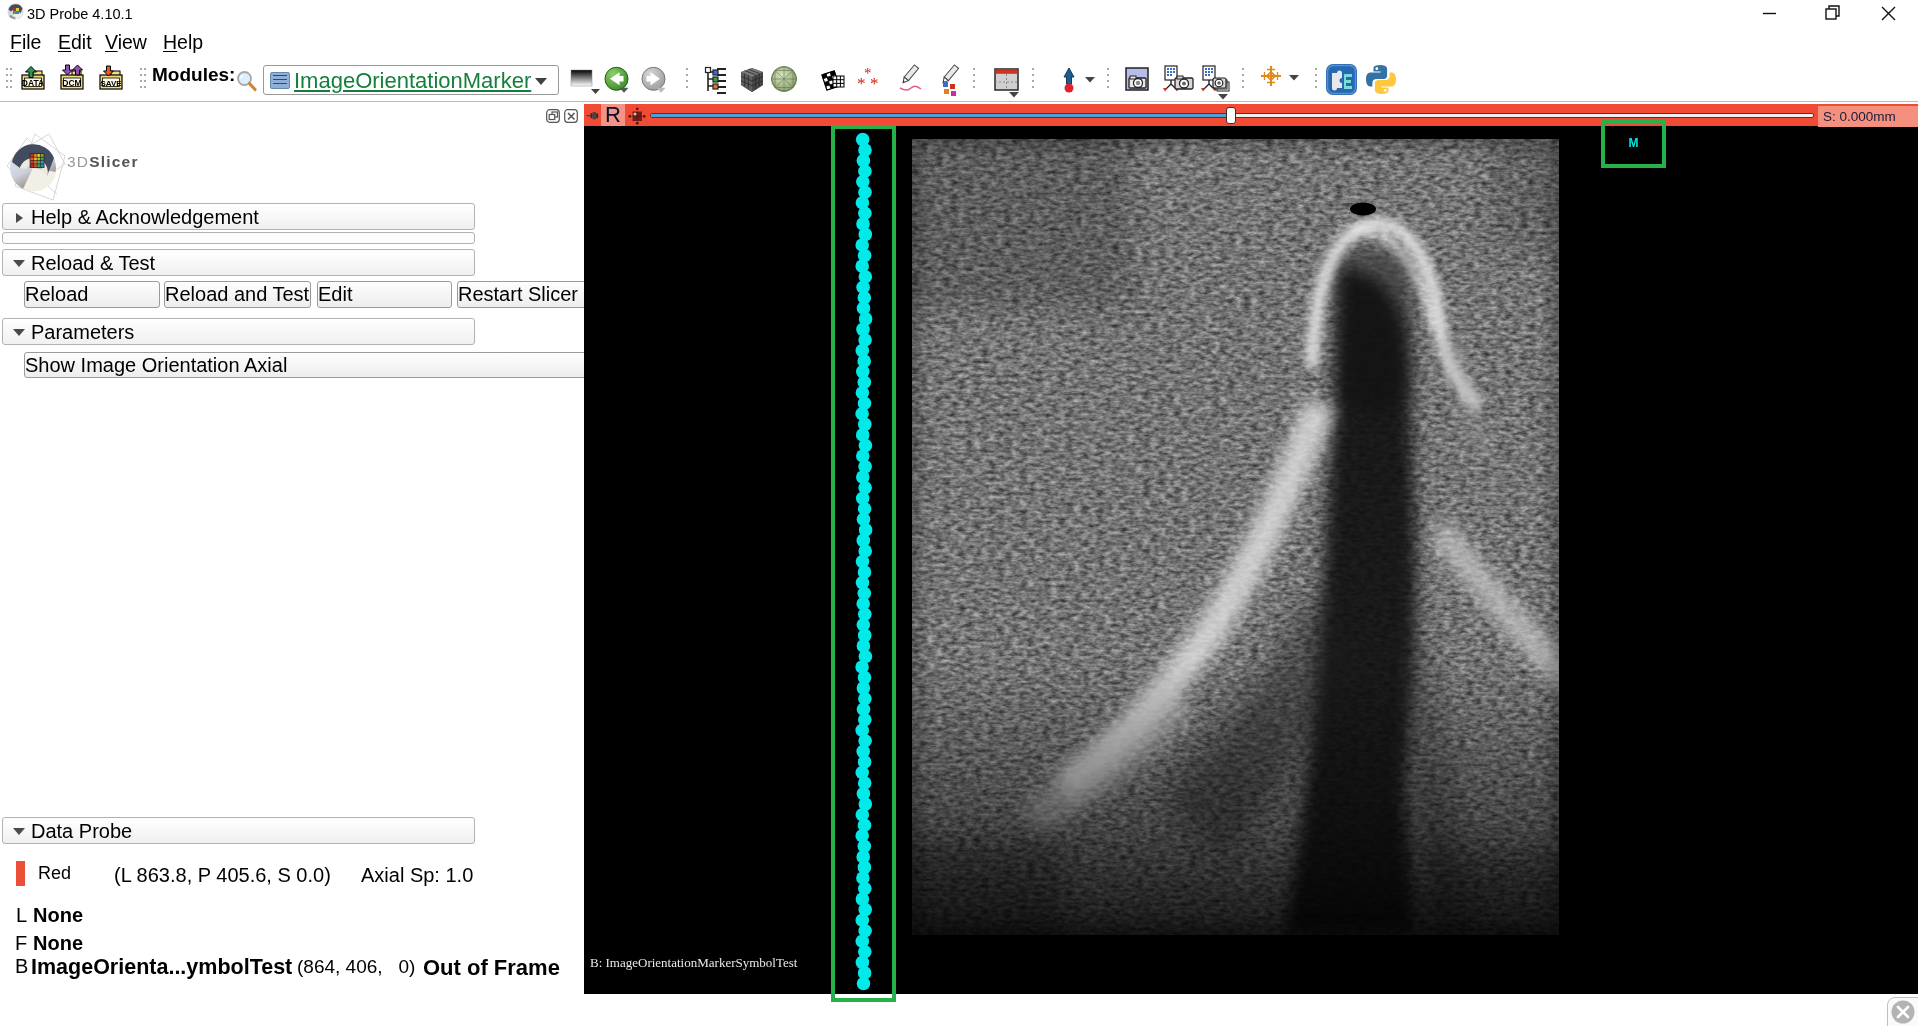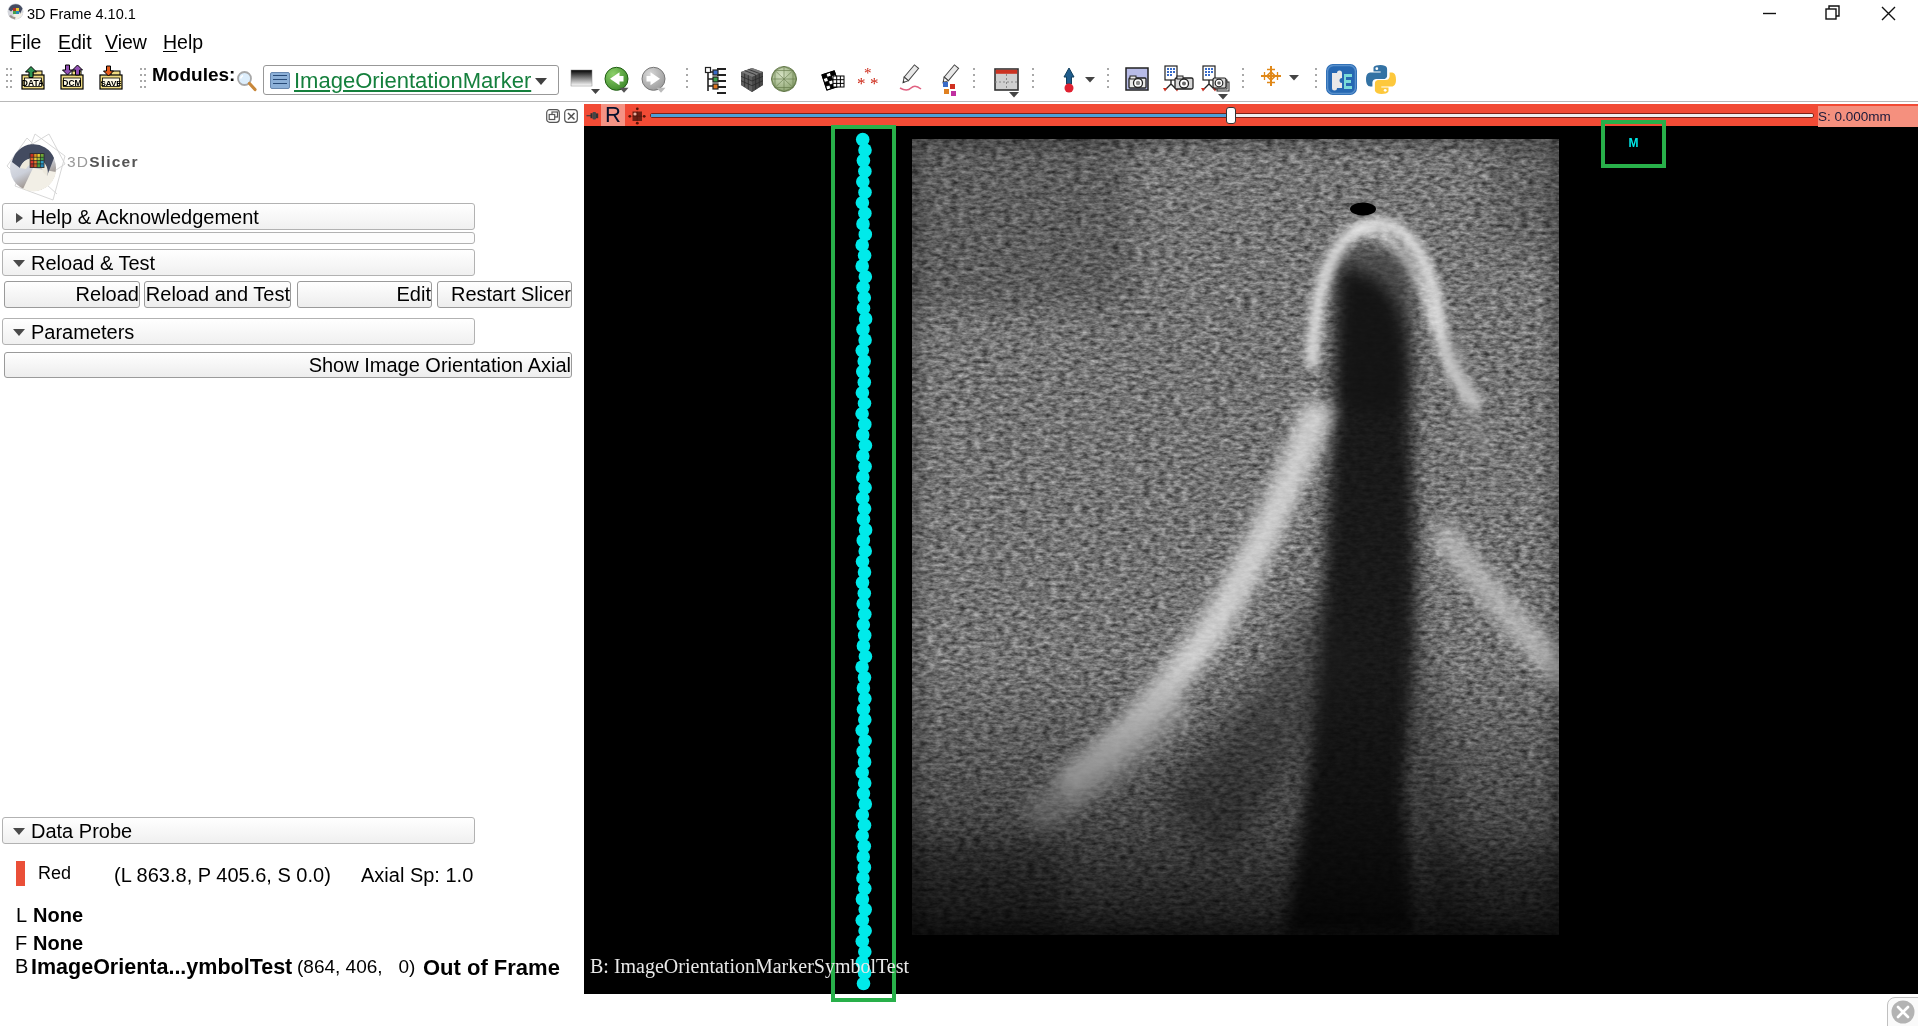--- a/index.html
+++ b/index.html
@@ -19,52 +19,52 @@
 #modules-label { position:absolute; left:152px; top:7px; font-size:19px; color:#000;font-weight:bold; }
 #modcombo { position:absolute; left:263px; top:8px; width:296px; height:30px; border:1px solid #989898; border-radius:3px; background:#fff; }
 #modcombo .ctext { position:absolute; left:30px; top:2px; font-size:22px; color:#15803d;text-decoration:underline; }
 #modcombo .carrow { position:absolute; right:11px; top:12px; width:0; height:0; border-left:6.5px solid transparent; border-right:6.5px solid transparent; border-top:7px solid #404040; }
 #modcombo .cicon { position:absolute; left:6px; top:6px; width:20px; height:17px; background:#8cb0d8; border-radius:2px; border:1px solid #6888b0; background-image:repeating-linear-gradient(#274a77 0 1.5px, transparent 1.5px 4px); background-size:80% 80%; background-position:50% 50%; background-repeat:no-repeat; }
 #leftpanel { position:absolute; left:0; top:103px; width:584px; height:923px; background:#fff; }
 .hdrbox { position:absolute; left:2px; width:473px; border:1px solid #b2b2b2; border-radius:3px; background:linear-gradient(#ffffff,#f0f0f0); }
 .hdrbox .txt { position:absolute; left:28px; font-size:20px; color:#000; }
 .tri-r { position:absolute; left:13px; width:0; height:0; border-top:5px solid transparent; border-bottom:5px solid transparent; border-left:7px solid #4a4a4a; }
 .tri-d { position:absolute; left:10px; width:0; height:0; border-left:6px solid transparent; border-right:6px solid transparent; border-top:7px solid #4a4a4a; }
-.btn { position:absolute; border:1px solid #9a9a9a; border-radius:3px; background:linear-gradient(#fefefe,#ededed); text-align:right; font-size:20px; color:#000; }
+.btn { position:absolute; border:1px solid #9a9a9a; border-radius:3px; background:linear-gradient(#fefefe,#ededed); text-align:left; font-size:20px; color:#000;margin-left:20px; }
 #dp-red { position:absolute; left:16px; top:861px; width:9px; height:25px; background:#ea4f38; }
 .dpt { position:absolute; font-size:19.5px; color:#000; }
 .dpb { position:absolute; font-size:20px; font-weight:bold; color:#000; }
 #sliceview { position:absolute; left:584px; top:104px; width:1334px; height:890px; background:#000; }
 #redbar { position:absolute; left:0; top:0px; width:1334px; height:22px; background:#f24b35; }
 #rbox { position:absolute; left:17px; top:0px; width:24px; height:22px; background:#f59384; color:#04102c; font-size:22px; text-align:center; line-height:21px; }
-#slabel { position:absolute; left:1234px; top:2px; width:100px; height:21px; background:#f5907e; color:#1a1a3a; font-size:13.5px; line-height:21px; }
+#slabel { position:absolute; left:1234px; top:2px; width:100px; height:21px; background:#f5907e; color:#1a1a3a; font-size:13.5px; line-height:21px; padding-left:5px; }
 #groove { position:absolute; left:66px; top:9px; width:1164px; height:5px; background:#efefef; border:1px solid #7e2318; border-radius:2px; }
 #groove .fill { position:absolute; left:0; top:0; height:3px; width:577px; background:#4da0d8; }
 #handle { position:absolute; left:642px; top:3px; width:10px; height:17px; background:#fff; border:1px solid #333; border-radius:3px; }
 #usimg { position:absolute; left:328px; top:35px; }
 #gbox1 { position:absolute; left:247px; top:21px; width:65px; height:877px; border:4px solid #28b04a; }
 #gbox2 { position:absolute; left:1017px; top:16px; width:65px; height:48px; border:4px solid #28b04a; }
 #gbox2 .m { position:absolute; left:0; top:12px; width:57px; text-align:center; font-size:12px; font-weight:bold; color:#00e8e8; }
-#btext { position:absolute; left:6px; top:851px; font-family:"Liberation Serif", serif; font-size:20px; color:#e8e8e8; }
+#btext { position:absolute; left:6px; top:851px; font-family:"Liberation Serif", serif; font-size:13px; color:#e8e8e8; }
 #notifbox { position:absolute; left:1887px; top:997px; width:60px; height:50px; background:#fafafa; border:1px solid #c0c0c0; border-radius:8px; }
 </style>
 </head>
 <body>
 <div id="titlebar">
   <svg class="abs" style="left:7px;top:3px" width="17" height="17" viewBox="0 0 17 17">
     <circle cx="8.5" cy="8.5" r="8" fill="#d4d6dc"></circle>
     <path d="M8.5 8.5 L16 10 A8 8 0 0 1 5 15.5 Z" fill="#f2efe6"></path>
     <path d="M1.5 6.5 A7.5 7.5 0 0 1 15.5 5.5 L13 11 A5 5 0 0 0 4 8.5 Z" fill="#434b60"></path>
     <rect x="6" y="5" width="6" height="6" fill="#b03028"></rect>
     <rect x="9" y="5" width="3" height="3" fill="#e8cc30"></rect>
     <rect x="6" y="8" width="3" height="3" fill="#48a048"></rect>
     <rect x="9" y="8" width="3" height="3" fill="#2888b8"></rect>
     <path d="M2 13 A8 8 0 0 0 8 16.5 L8.5 14 A5 5 0 0 1 4 12 Z" fill="#8c8078" opacity="0.8"></path>
   </svg>
-  <div id="title-text">3D Frame 4.10.1</div>
+  <div id="title-text">3D Probe 4.10.1</div>
   <svg class="abs" style="left:1755px;top:0" width="160" height="27" viewBox="0 0 160 27">
     <g stroke="#111" stroke-width="1.4" fill="none">
       <path d="M8 13.5 H21"></path>
       <rect x="71" y="9" width="10" height="10"></rect>
       <path d="M74 9 V6 H84 V16 H81"></path>
       <path d="M127 7 L140 20 M140 7 L127 20"></path>
     </g>
   </svg>
 </div>
 <div id="menubar">

